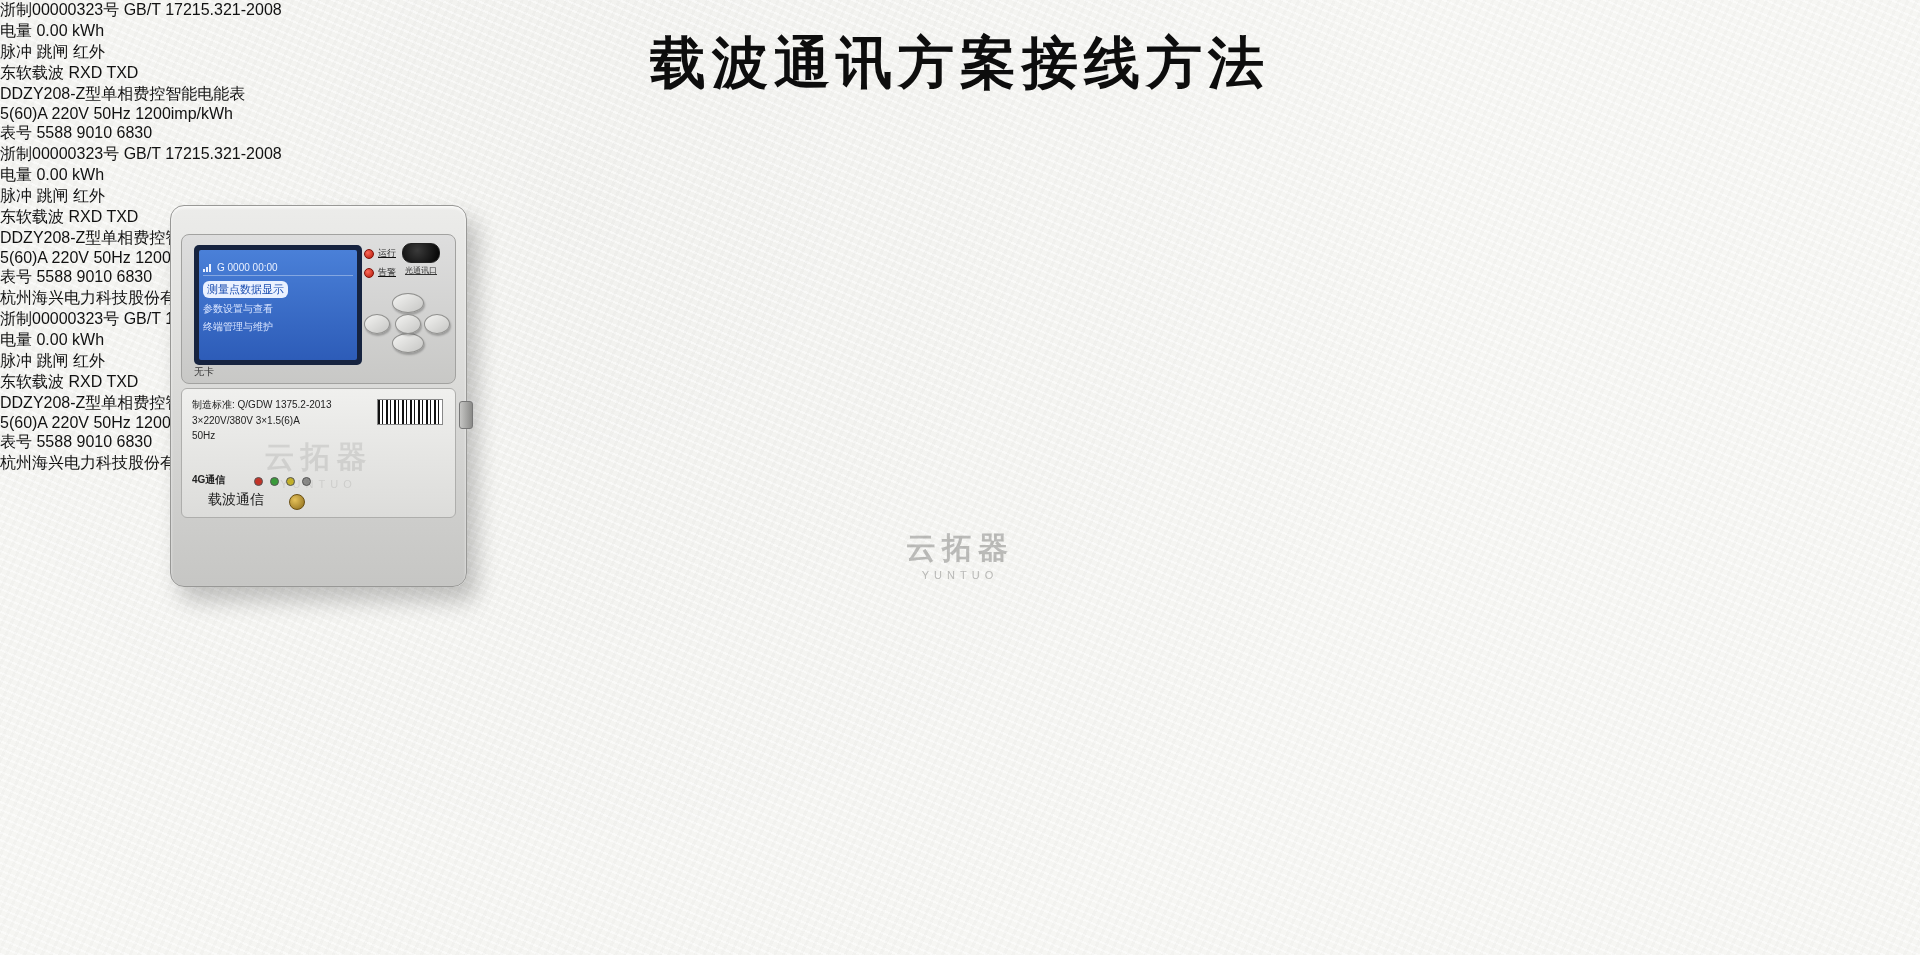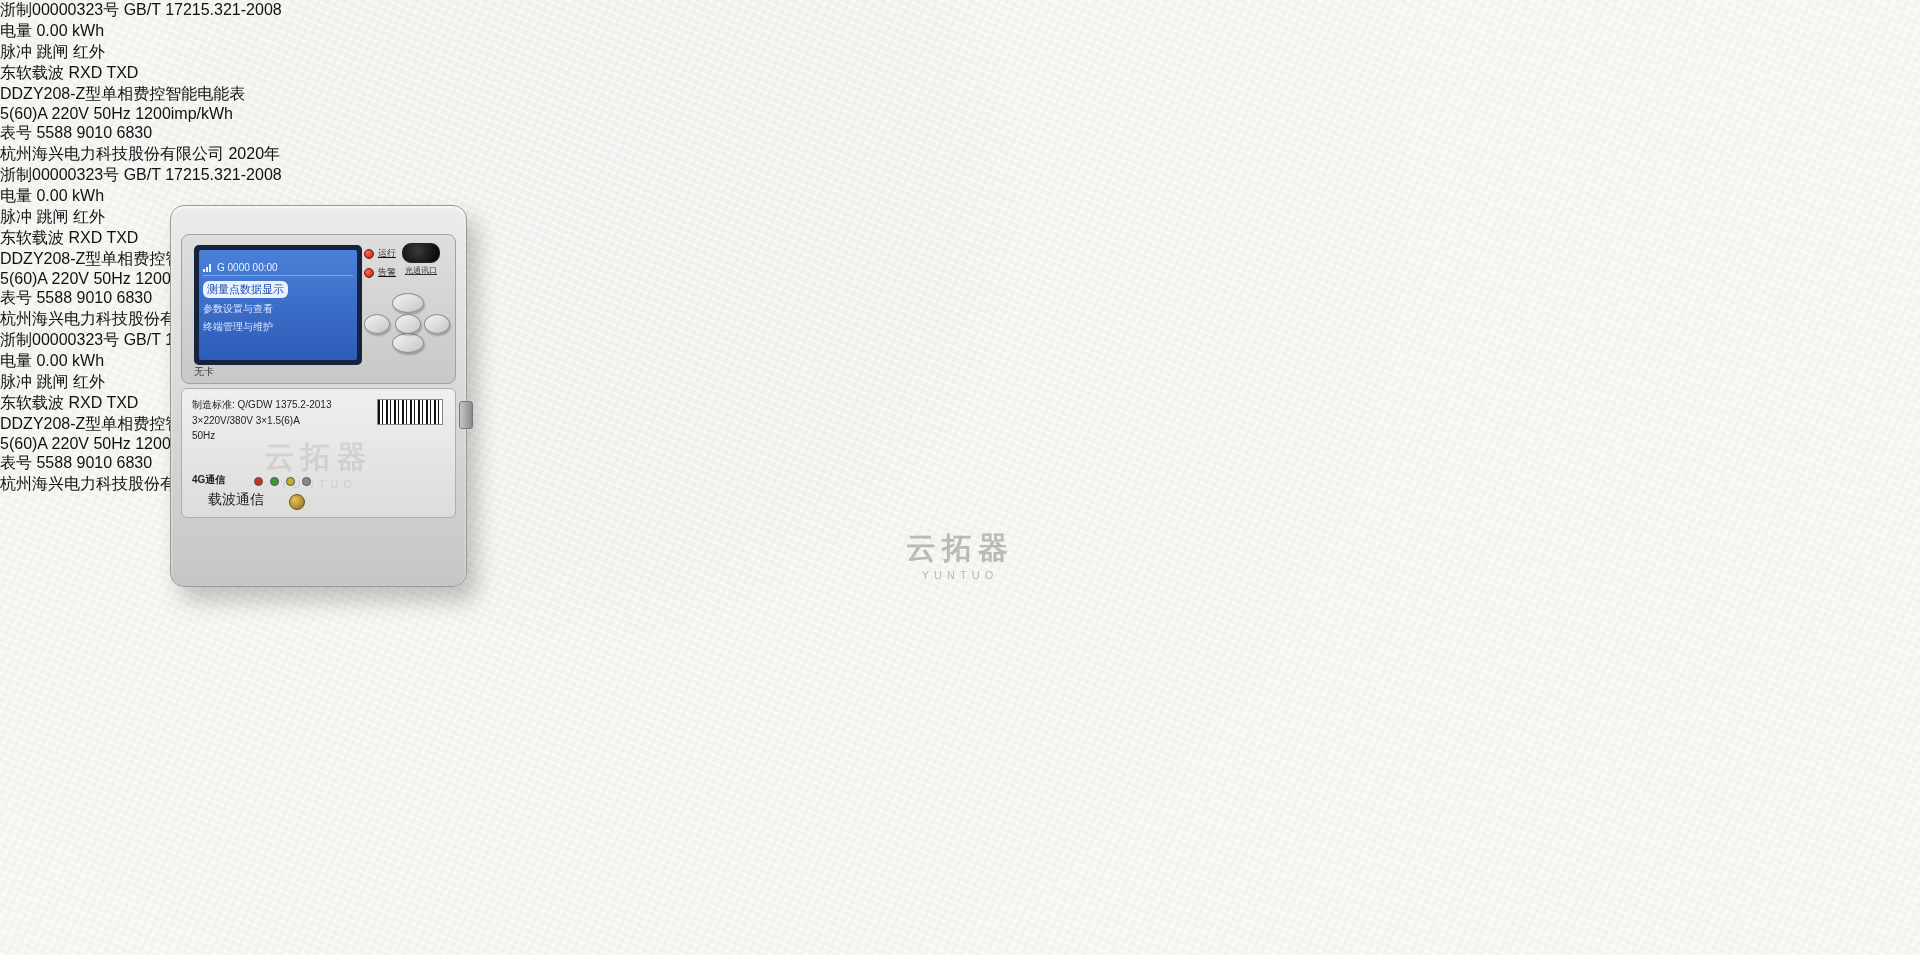--- a/index.html
+++ b/index.html
@@ -144,20 +144,21 @@
     background:#fcfcfa;display:flex;align-items:center;justify-content:center;
     font-size:22px;font-weight:700;color:#111;box-shadow:3px 4px 8px rgba(0,0,0,.15);}
   .io-in{left:40px;top:640px;}
   .io-out{left:1820px;top:646px;}
 </style>
 </head>
 <body>
 
 <div id="canvas">
 
+  <div class="title">载波通讯方案接线方法</div>
 
   
   <div class="concentrator">
 
     <div class="conc-panel">
       <div class="conc-screen">
         <div class="conc-lcd">
           <div class="scr-status">
             <span class="sig-icon">
                 <i></i>
@@ -255,25 +256,20 @@
       <div class="m-model">DDZY208-Z型单相费控智能电能表</div>
       <div class="m-rating">
         <span>5(60)A  220V  50Hz  1200imp/kWh</span>
         <span class="cert-icons"><i></i><i></i></span>
       </div>
       <div class="m-serialrow">
         <span class="qr"></span>
         <span class="m-serial-label">表号</span>
         <span class="m-serial">5588 9010 6830</span>
       </div>
-      <div class="m-company">
-        <span class="hx-logo"></span>
-        <span>杭州海兴电力科技股份有限公司</span>
-        <span class="m-year">2020年</span>
-      </div>
       <div class="watermark">
         <div class="wm-t">云拓器</div>
         <div class="wm-s">YUNTUO</div>
       </div>
     </div>
     <div class="m-terms"><i class="mscrew"></i><i class="mscrew red"></i><i class="mscrew"></i><i class="mscrew"></i><i class="mscrew"></i><i class="mscrew"></i></div>
     <div class="m-tab"></div>
   </div>
 
   <div class="meter m2">

